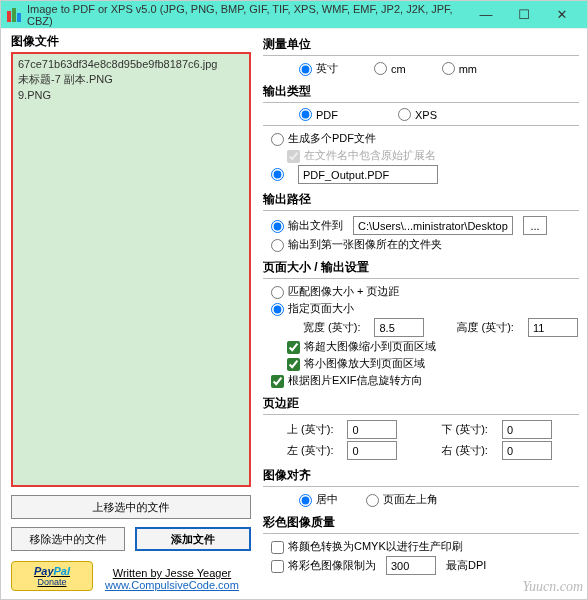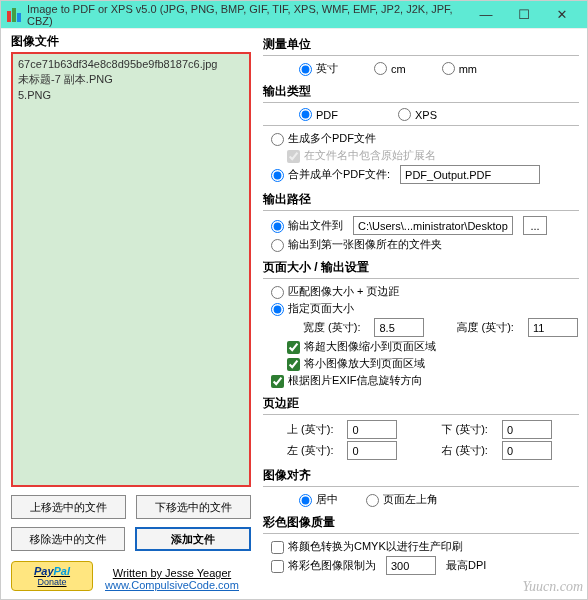--- a/index.html
+++ b/index.html
@@ -59,25 +59,24 @@
   <span class="winbtn">☐</span>
   <span class="winbtn">✕</span>
 </div>
 
 <div class="content">
   <div class="left">
     <div class="section-label">图像文件</div>
     <div class="files-box">
       <div class="file">67ce71b63df34e8c8d95be9fb8187c6.jpg</div>
       <div class="file">未标题-7 副本.PNG</div>
-      <div class="file">5.PNG</div>
+      <div class="file">9.PNG</div>
     </div>
     <div class="btn-row">
       <span class="btn half">上移选中的文件</span>
-      <span class="btn half">下移选中的文件</span>
     </div>
     <div class="btn-row">
       <span class="btn half">移除选中的文件</span>
       <span class="btn half primary">添加文件</span>
     </div>
     <div class="paypal">
       <div class="paypal-box">
         <span class="p1"><span>Pay</span><span class="y">Pal</span></span>
         <span class="p2">Donate</span>
       </div>
@@ -133,21 +132,20 @@
         </div>
       <div class="row indent dim">
           <label>
             <input type="checkbox" disabled="" checked="" style="">
             <span>在文件名中包含原始扩展名</span>
           </label>
         </div>
       <div class="row">
         <label>
             <input type="radio" checked="" style="">
-            <span>合并成单个PDF文件:</span>
           </label>
         <input class="txt w140" value="PDF_Output.PDF" style="">
       </div>
     </div>
 
     <div class="group">
       <div class="group-title">输出路径</div>
       <hr class="hr">
       <div class="row">
         <label>

